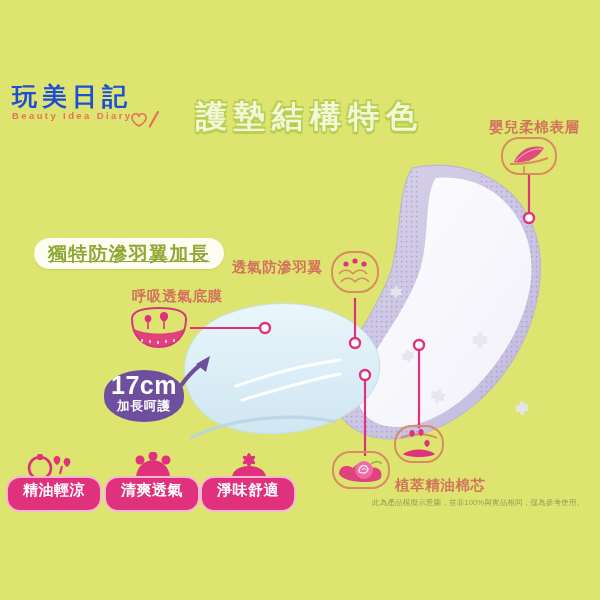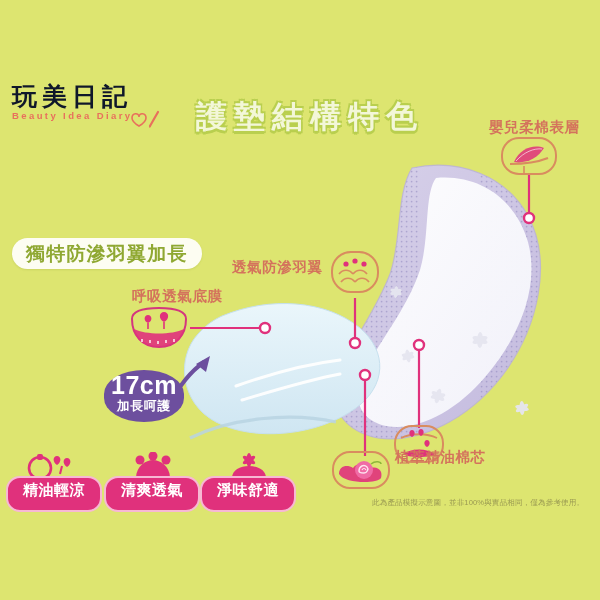--- a/index.html
+++ b/index.html
@@ -9,21 +9,21 @@
     font-family:"Liberation Sans","DejaVu Sans",sans-serif;
     overflow:hidden;
     position:relative;
   }
   #stage{position:absolute;inset:0;width:600px;height:600px;}
   .abs{position:absolute;}
 
   
   #logo{left:12px;top:82px;width:150px;height:50px;}
   #logo .logo-cn{
-    font-size:25px;color:#0f172a;letter-spacing:5px;
+    font-size:25px;color:#1d4ed8;letter-spacing:5px;
     font-weight:bold;line-height:28px;white-space:nowrap;
   }
   #logo .logo-en{
     font-size:9.5px;color:#e8705c;letter-spacing:2.4px;
     line-height:12px;white-space:nowrap;font-weight:bold;
   }
   #logo .doodle{position:absolute;left:116px;top:26px;}
 
   
   #title{
@@ -41,35 +41,35 @@
   .pill{
     background:#fdfdf2;border-radius:19px;
     height:31px;line-height:31px;
     padding:0 14px;
     font-size:19px;font-weight:bold;color:#8fa832;
     letter-spacing:1.2px;white-space:nowrap;
     box-shadow:0 1px 2px rgba(120,140,40,.18);
   }
   #pill1{left:18px;top:164px;}
   #pill2{left:18px;top:201px;}
-  #pill3{left:12px;top:238px;}
+  #pill3{left:34px;top:238px;text-decoration:underline;}
 
   
   #padwrap{left:150px;top:150px;width:420px;height:300px;}
 
   
   .lbl{
     font-size:14.5px;font-weight:bold;color:#d4735c;
     letter-spacing:.6px;white-space:nowrap;
   }
   #lbl-top{left:489px;top:118px;}
   #lbl-wing{left:232px;top:258px;}
   #lbl-film{left:132px;top:287px;}
   #lbl-lock{left:425px;top:437px;}
-  #lbl-core{left:395px;top:448px;font-family:Liberation Mono, monospace;}
+  #lbl-core{left:395px;top:476px;font-family:Liberation Mono, monospace;}
 
   
   #cm-badge{left:104px;top:370px;width:80px;height:52px;text-decoration:underline;}
   #cm-badge .blob{
     position:absolute;inset:0;
     background:#6d4f9e;border-radius:50%/46%;
   }
   #cm-num{
     position:absolute;left:0;top:1px;width:80px;text-align:center;
     font-size:25px;font-weight:bold;color:#fff;letter-spacing:.5px;

